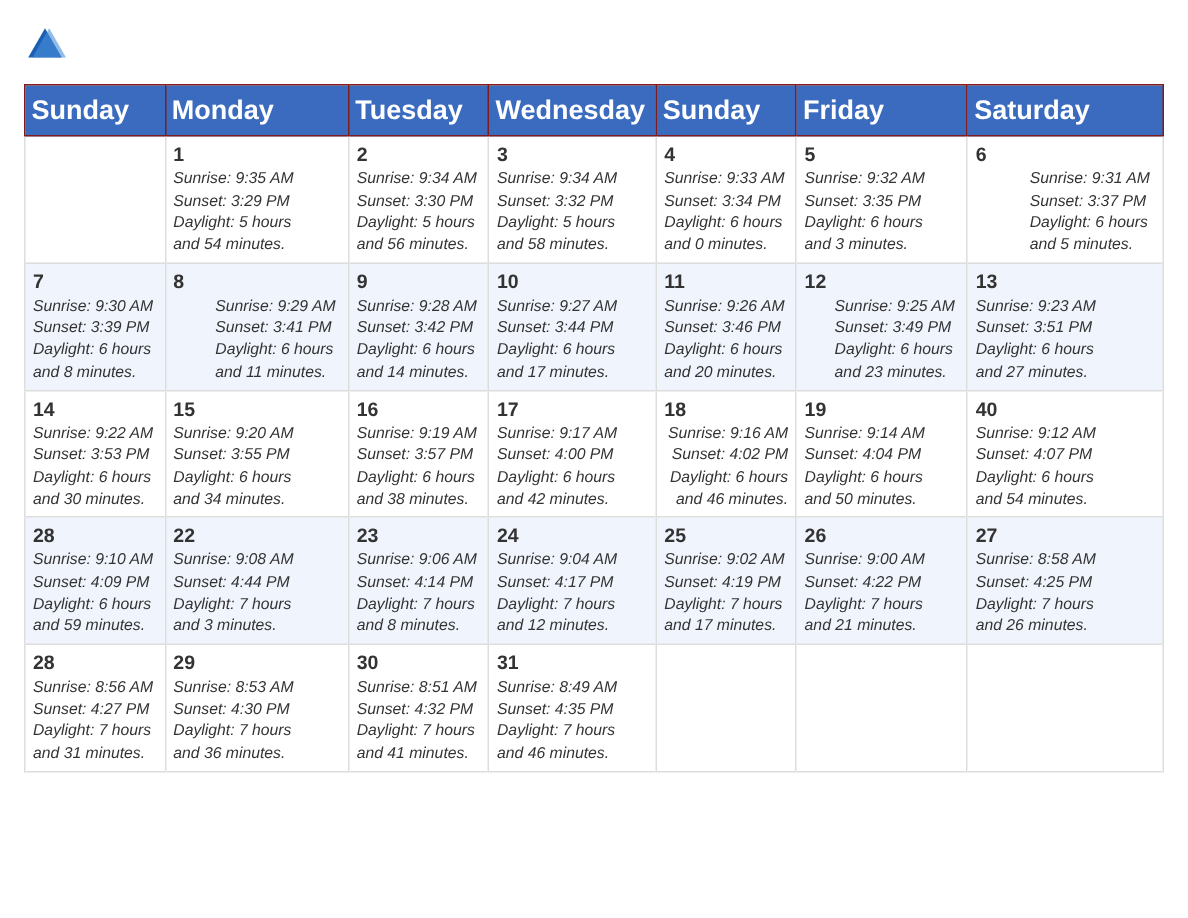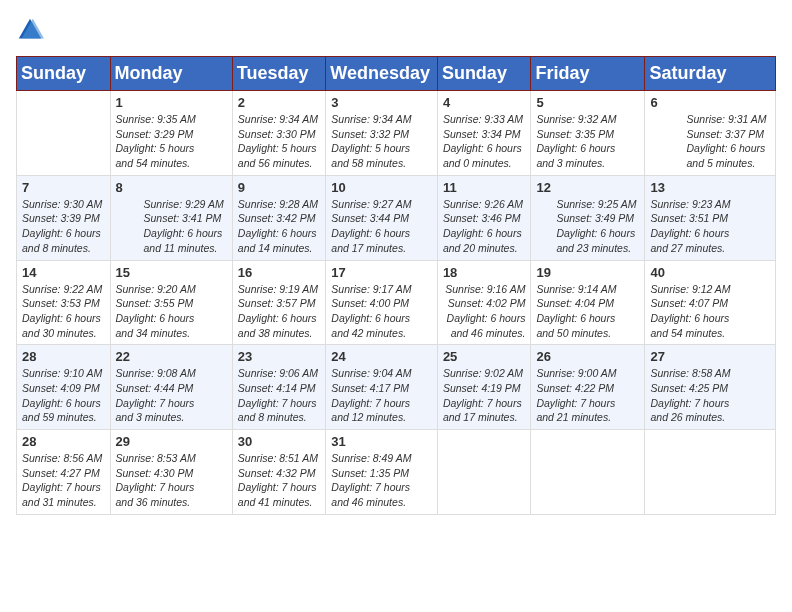--- a/index.html
+++ b/index.html
@@ -340,21 +340,21 @@
         <td>
           <span class="day-number">30</span>
           <div class="day-info" style="white-space: pre-line;">Sunrise: 8:51 AM
 Sunset: 4:32 PM
 Daylight: 7 hours
 and 41 minutes.</div>
         </td>
         <td>
           <span class="day-number">31</span>
           <div class="day-info" style="white-space: pre-line;">Sunrise: 8:49 AM
-Sunset: 1:35 PM
+Sunset: 4:35 PM
 Daylight: 7 hours
 and 46 minutes.</div>
         </td>
         <td></td>
         <td></td>
         <td></td>
       </tr>
     </tbody>
 </table>
 

